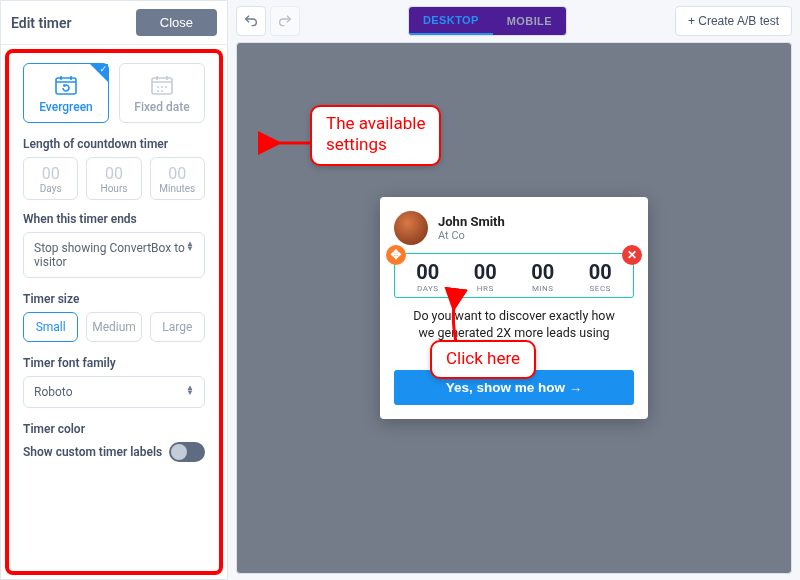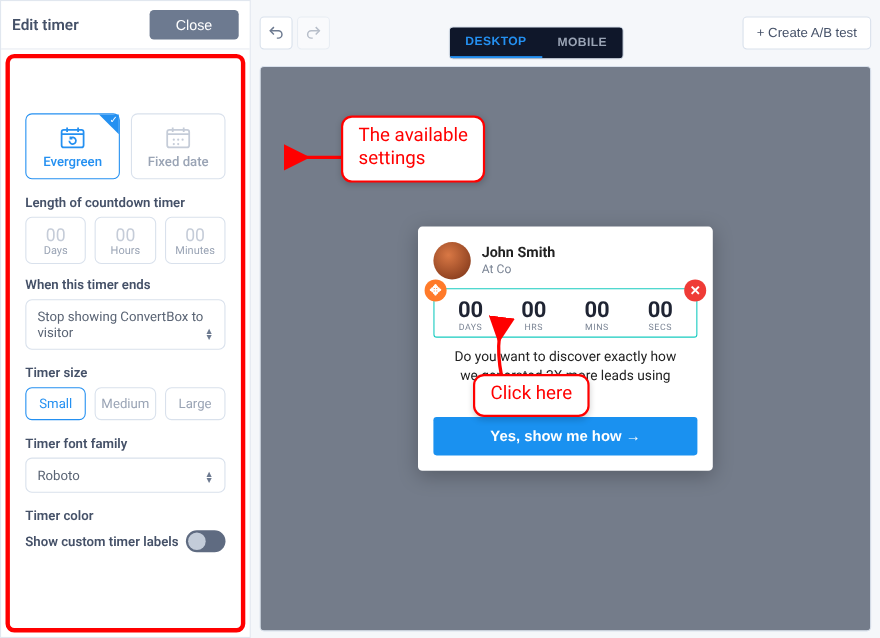--- a/index.html
+++ b/index.html
@@ -52,21 +52,20 @@
   .option-card {
     flex: 1;
     border: 1px solid #d9e1ec;
     border-radius: 6px;
     padding: 10px 4px 8px;
     text-align: center;
     position: relative;
     cursor: pointer;
     color: #9aa4b5;
     background: #fff;
-    margin-top: 40px;
   }
   .option-card.selected {
     border-color: #2490f1;
     color: #2490f1;
   }
   .option-card .corner {
     position: absolute;
     top: 0; right: 0;
     width: 0; height: 0;
     border-top: 18px solid #2490f1;
@@ -97,21 +96,21 @@
     background:#fff;
   }
   .unit-box .val { font-size: 16px; color: #c5ccd8; }
   .unit-box .lbl { font-size: 10px; color: #9aa4b5; }
   .select-box {
     border: 1px solid #d9e1ec;
     border-radius: 6px;
     padding: 8px 10px;
     display: flex;
     justify-content: space-between;
-    align-items: flex-end;
+    align-items: flex-start;
     margin-bottom: 14px;
     cursor: pointer;
     background:#fff;
     font-size: 12px;
     color: #5a6474;
   }
   .select-caret { display:flex; flex-direction:column; line-height:5px; font-size:8px; color:#6d7a90;}
   .pill-row { display:flex; gap:8px; margin-bottom:14px; }
   .pill {
     flex:1;
@@ -159,22 +158,21 @@
     margin-bottom:6px;
   }
   .tb-left { display:flex; gap:4px; }
   .icon-btn {
     width:30px; height:30px; border:1px solid #d9e1ec; border-radius:4px;
     background:#fff; display:flex; align-items:center; justify-content:center;
     cursor:pointer; color:#6d7a90;
   }
   .device-switch {
     display:flex; border:1px solid #d9e1ec; border-radius:4px; overflow:hidden;
-    background:#0f172a;
-    margin-top:18px;
+    background:#4c1d95;
   }
   .device-switch button {
     border:none; background:transparent; padding:7px 14px; font-size:11px;
     font-weight:700; letter-spacing:0.4px; cursor:pointer; color:#9aa4b5;
   }
   .device-switch button.active { color:#2490f1; border-bottom:2px solid #2490f1; }
   .ab-btn {
     border:1px solid #d9e1ec; border-radius:4px; background:#fff;
     padding:7px 12px; font-size:12px; color:#455168; cursor:pointer;
   }

